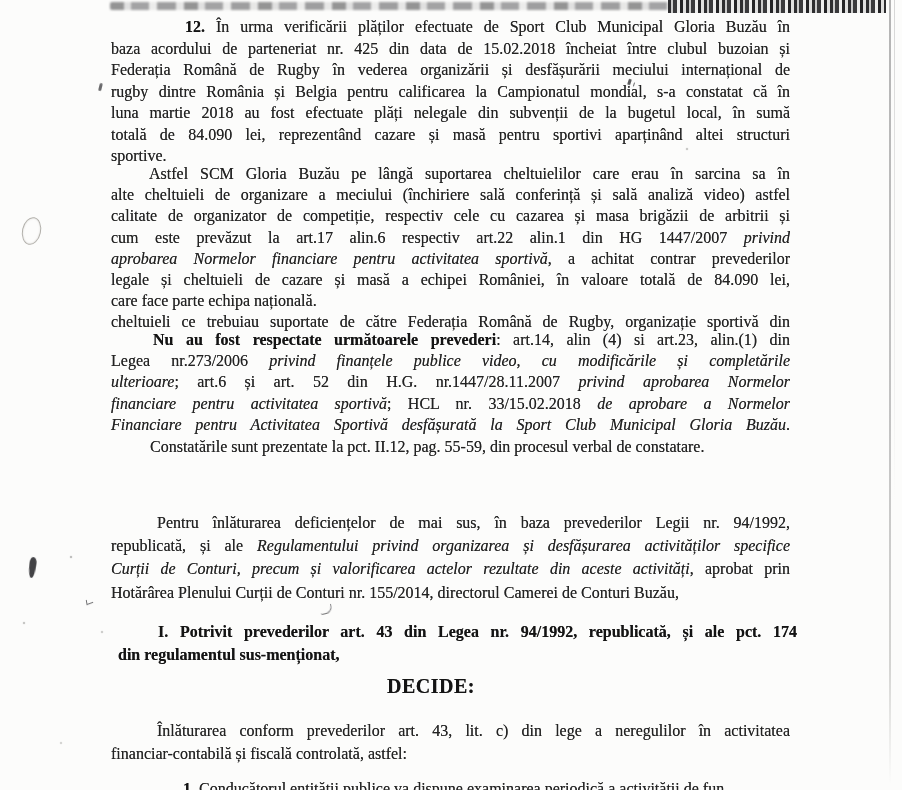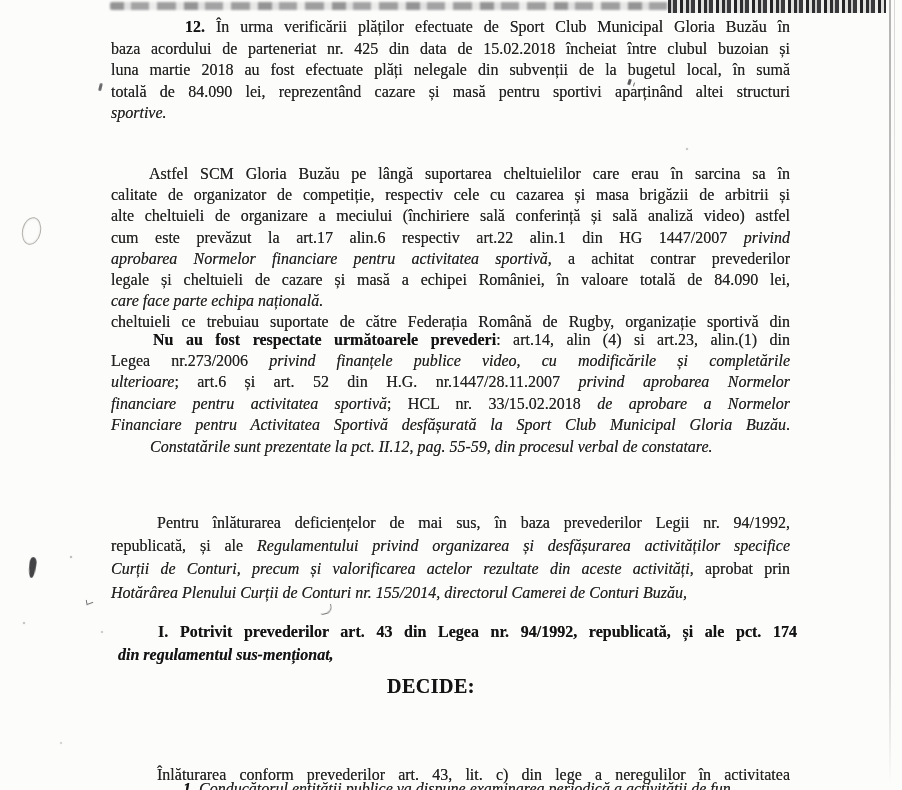--- a/index.html
+++ b/index.html
@@ -14,41 +14,41 @@
   .block{
     position:absolute;
     left:111px;width:679px;
     font-size:16px;
   }
   .line{
     text-align:justify;
     text-align-last:justify;
     text-shadow:0 0 0.6px rgba(45,45,45,.75);
   }
-  .line.last{text-align-last:left;font-style:italic;}
+  .line.last{text-align-last:left;}
   .line.center{text-align:center;text-align-last:center;}
   .b{font-weight:bold;color:var(--ink-bold,#141414);}
   .i{font-style:italic;}
 
   
   [data-name="para-12"]{top:16px;line-height:21.5px;}
   [data-name="para-12"] .line:first-child{text-indent:74px;}
   [data-name="para-astfel"]{top:163px;line-height:21.2px;}
   [data-name="para-astfel"] .line:first-child{text-indent:38px;}
   [data-name="para-prevederi"]{top:329px;line-height:21.2px;}
   [data-name="para-prevederi"] .line:first-child{text-indent:42px;}
   [data-name="para-constatari"]{top:436px;line-height:21.2px;}
   [data-name="para-constatari"] .line:first-child{text-indent:39px;}
   [data-name="para-pentru"]{top:511px;line-height:23.2px;}
   [data-name="para-pentru"] .line:first-child{text-indent:46px;}
   [data-name="heading-potrivit"]{top:620px;line-height:23.2px;margin-left:7px;}
   [data-name="heading-potrivit"] .line:first-child{text-indent:40px;}
   [data-name="heading-decide"]{top:674px;line-height:24px;left:111px;width:640px;font-size:20px;letter-spacing:.5px;}
   [data-name="para-inlaturarea"]{top:719px;line-height:23.2px;}
-  [data-name="para-inlaturarea"] .line:first-child{text-indent:46px;margin-top:44px;}
+  [data-name="para-inlaturarea"] .line:first-child{text-indent:46px;}
   [data-name="item-1"]{top:777px;line-height:23px;}
   [data-name="item-1"] .line:first-child{text-indent:72px;}
 
   
   .artifact{position:absolute;pointer-events:none;}
   [data-name="scan-artifact-top-left"]{
     left:110px;top:2px;width:560px;height:8px;
     background:repeating-linear-gradient(90deg,
       rgba(62,62,64,.55) 0 14px, rgba(130,130,130,.22) 14px 21px,
       rgba(75,75,78,.5) 21px 39px, rgba(170,170,170,.18) 39px 47px,
@@ -123,28 +123,30 @@
   <div class="artifact" data-name="quote-mark-artifact"></div>
   <div class="artifact" data-name="mondial-tick-artifact"></div>
   <div class="artifact" data-name="din-squiggle-artifact"></div>
   <div class="artifact" data-name="margin-tick-artifact"></div>
   <div class="artifact" data-name="speck-artifacts"></div>
 
   <div data-name="document-body">
       <div class="block" data-name="para-12">
         <div class="line" data-name="text-line"><span class="b " data-name="text-run">12. </span><span class="" data-name="text-run">În urma verificării plăților efectuate de Sport Club Municipal Gloria Buzău în</span></div>
         <div class="line" data-name="text-line"><span class="" data-name="text-run">baza acordului de parteneriat nr. 425 din data de 15.02.2018 încheiat între clubul buzoian și</span></div>
+        <div class="line" data-name="text-line"><span class="" data-name="text-run">Federația Română de Rugby în vederea organizării și desfășurării meciului internațional de</span></div>
+        <div class="line" data-name="text-line"><span class="" data-name="text-run">rugby dintre România și Belgia pentru calificarea la Campionatul mondial, s-a constatat că în</span></div>
         <div class="line" data-name="text-line"><span class="" data-name="text-run">luna martie 2018 au fost efectuate plăți nelegale din subvenții de la bugetul local, în sumă</span></div>
         <div class="line" data-name="text-line"><span class="" data-name="text-run">totală de 84.090 lei, reprezentând cazare și masă pentru sportivi aparținând altei structuri</span></div>
         <div class="line last" data-name="text-line"><span class="" data-name="text-run">sportive.</span></div>
       </div>
       <div class="block" data-name="para-astfel">
         <div class="line" data-name="text-line"><span class="" data-name="text-run">Astfel SCM Gloria Buzău pe lângă suportarea cheltuielilor care erau în sarcina sa în</span></div>
+        <div class="line" data-name="text-line"><span class="" data-name="text-run">alte cheltuieli de organizare a meciului (închiriere sală conferință și sală analiză video) astfel</span></div>
         <div class="line" data-name="text-line"><span class="" data-name="text-run">calitate de organizator de competiție, respectiv cele cu cazarea și masa brigăzii de arbitrii și</span></div>
-        <div class="line" data-name="text-line"><span class="" data-name="text-run">alte cheltuieli de organizare a meciului (închiriere sală conferință și sală analiză video) astfel</span></div>
         <div class="line" data-name="text-line"><span class="" data-name="text-run">cum este prevăzut la art.17 alin.6 respectiv art.22 alin.1 din HG 1447/2007 </span><span class="i" data-name="text-run">privind</span></div>
         <div class="line" data-name="text-line"><span class="i" data-name="text-run">aprobarea Normelor financiare pentru activitatea sportivă</span><span class="" data-name="text-run">, a achitat contrar prevederilor</span></div>
         <div class="line" data-name="text-line"><span class="" data-name="text-run">legale și cheltuieli de cazare și masă a echipei României, în valoare totală de 84.090 lei,</span></div>
         <div class="line last" data-name="text-line"><span class="" data-name="text-run">care face parte echipa națională.</span></div>
         <div class="line" data-name="text-line"><span class="" data-name="text-run">cheltuieli ce trebuiau suportate de către Federația Română de Rugby, organizație sportivă din</span></div>
       </div>
       <div class="block" data-name="para-prevederi">
         <div class="line" data-name="text-line"><span class="b " data-name="text-run">Nu au fost respectate următoarele prevederi</span><span class="" data-name="text-run">: art.14, alin (4) si art.23, alin.(1) din</span></div>
         <div class="line" data-name="text-line"><span class="" data-name="text-run">Legea nr.273/2006 </span><span class="i" data-name="text-run">privind finanțele publice video, cu modificările și completările</span></div>
         <div class="line" data-name="text-line"><span class="i" data-name="text-run">ulterioare</span><span class="" data-name="text-run">; art.6 și art. 52 din H.G. nr.1447/28.11.2007 </span><span class="i" data-name="text-run">privind aprobarea Normelor</span></div>

